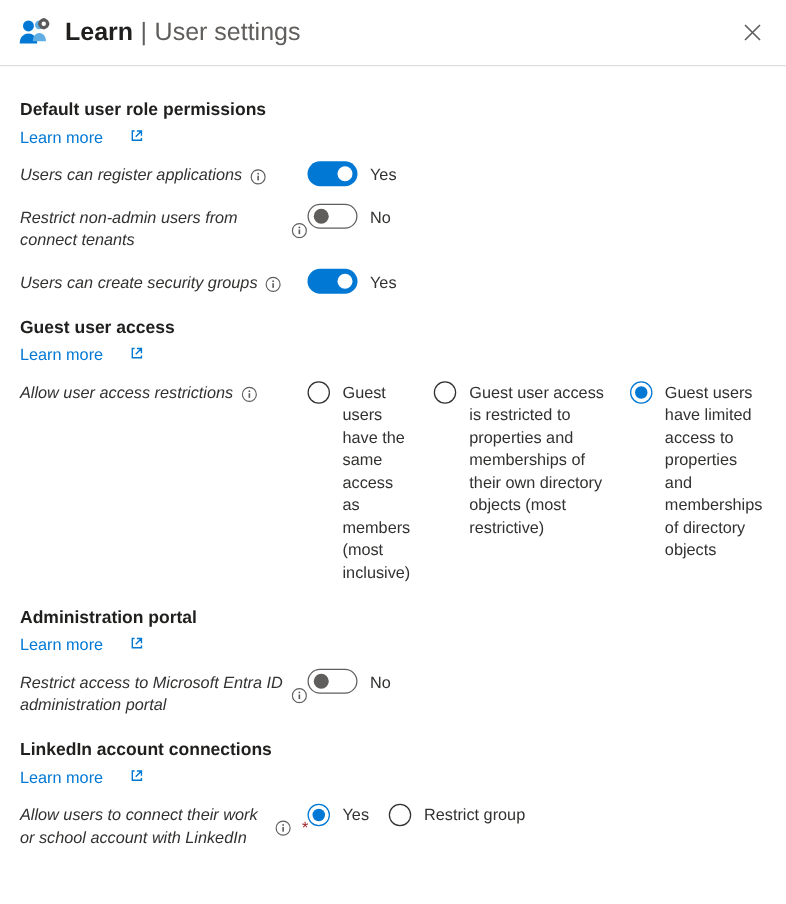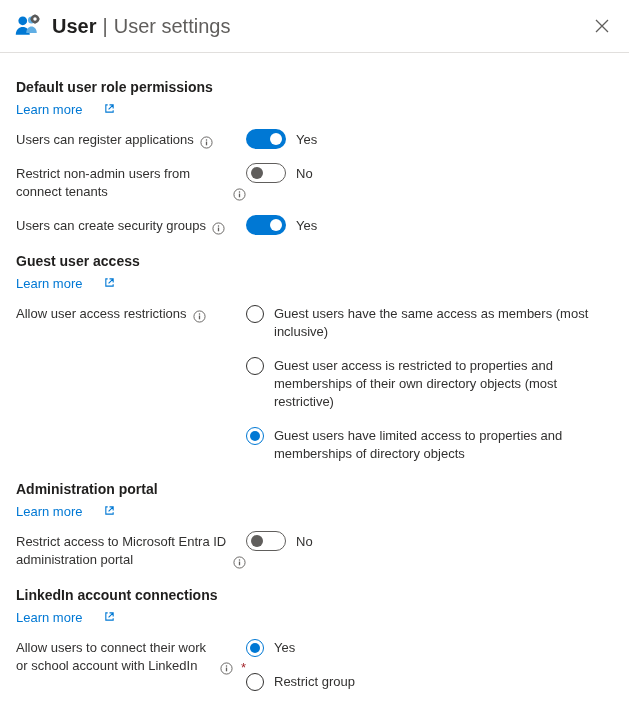--- a/index.html
+++ b/index.html
@@ -85,25 +85,26 @@
     }
     .setting-row {
       display: flex;
       align-items: flex-start;
       margin-bottom: 14px;
     }
     .setting-label-col {
       width: 230px;
       flex-shrink: 0;
       display: flex;
-      align-items: flex-end;
+      align-items: center;
       gap: 6px;
       font-size: 13px;
       color: #323130;
       padding-top: 2px;
+      font-style: italic;
     }
     .setting-label-text {
       line-height: 18px;
     }
     .info-icon {
       flex-shrink: 0;
       width: 13px;
       height: 13px;
       margin-top: 2px;
     }
@@ -151,21 +152,21 @@
     .toggle-off .toggle-thumb {
       background: #605e5c;
       left: 4px;
     }
     .toggle-label {
       font-size: 13px;
       color: #323130;
     }
     .radio-group-col {
       display: flex;
-      flex-direction: column;
+      flex-direction: row;
       gap: 16px;
       flex: 1;
       padding-top: 2px;
     }
     .radio-option {
       display: flex;
       align-items: flex-start;
       gap: 10px;
       cursor: pointer;
     }
@@ -214,21 +215,21 @@
         <path d="M14 24 C14 19 17 16.5 20 16.5 C23 16.5 26 19 26 24 Z" fill="#60aee4"></path>
         <circle cx="24" cy="8" r="5" fill="#5a5a5a"></circle>
         <circle cx="24" cy="8" r="2" fill="#fff"></circle>
         <rect x="23" y="3" width="2" height="2" fill="#5a5a5a"></rect>
         <rect x="23" y="11" width="2" height="2" fill="#5a5a5a"></rect>
         <rect x="19" y="7" width="2" height="2" fill="#5a5a5a"></rect>
         <rect x="27" y="7" width="2" height="2" fill="#5a5a5a"></rect>
       </svg>
     </span>
     <div class="title-wrap">
-      <span class="title-main">User</span>
+      <span class="title-main">Learn</span>
       <span class="title-sep">|</span>
       <span class="title-sub">User settings</span>
     </div>
   </div>
   <button class="close-btn">
     <span>
       <svg viewBox="0 0 14 14">
           <path d="M1 1 L13 13 M13 1 L1 13" stroke="#605e5c" stroke-width="1.3"></path>
         </svg>
     </span>

